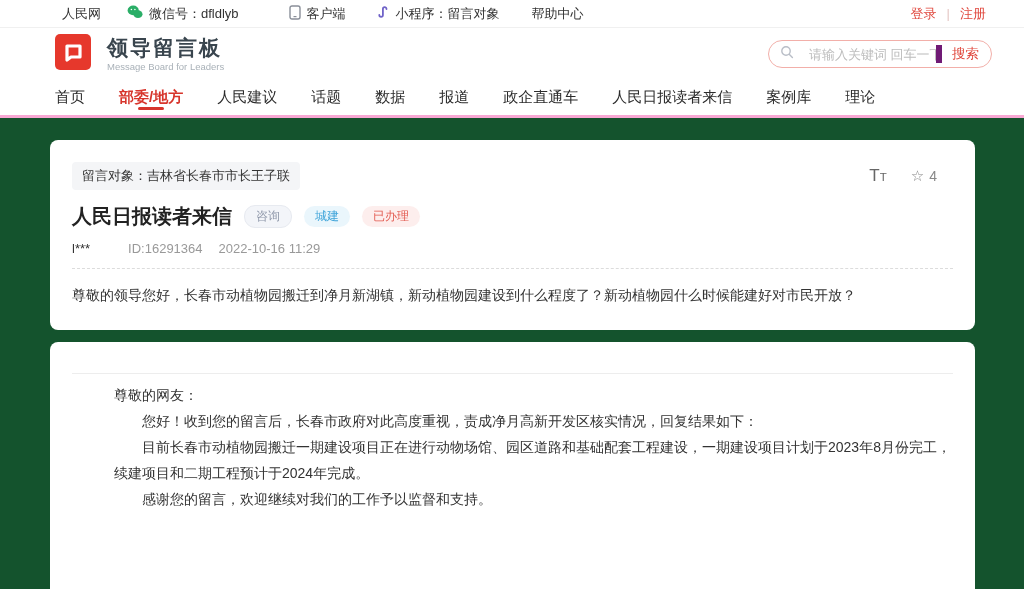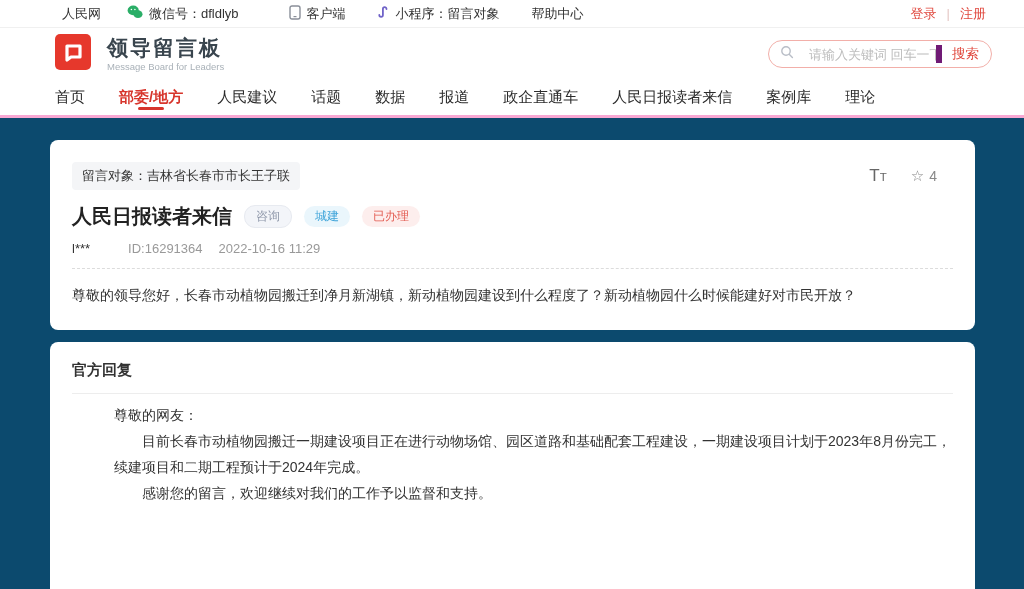--- a/index.html
+++ b/index.html
@@ -78,21 +78,21 @@
   }
   .nav-item { position: relative; display: flex; align-items: center; cursor: pointer; white-space: nowrap; }
   .nav-item.active { color: #d7352c; font-weight: 700; }
   .nav-item.active::after {
     content: ""; position: absolute; left: 50%; transform: translateX(-50%);
     bottom: 5px; width: 26px; height: 3px; border-radius: 2px; background: #d7352c;
   }
 
   
   .main {
-    background: #0c4a6e;
+    background: #14532d;
     height: 471px;
     padding-top: 22px;
     overflow: hidden;
   }
   .card {
     width: 925px;
     margin-left: 50px;
     background: #fff;
     border-radius: 8px;
   }
@@ -251,25 +251,25 @@
       <span class="msg-id">ID:16291364</span>
       <span>2022-10-16 11:29</span>
     </div>
 
     <div class="dashed-divider"></div>
 
     <p class="msg-body">尊敬的领导您好，长春市动植物园搬迁到净月新湖镇，新动植物园建设到什么程度了？新动植物园什么时候能建好对市民开放？</p>
   </div>
 
   <div class="card card-reply">
-    <div class="reply-section-title">官方回复</div>
     <div class="reply-divider"></div>
 
 
     <div class="reply-body">
       <p>尊敬的网友：</p>
+      <p class="indent">您好！收到您的留言后，长春市政府对此高度重视，责成净月高新开发区核实情况，回复结果如下：</p>
       <p class="indent">目前长春市动植物园搬迁一期建设项目正在进行动物场馆、园区道路和基础配套工程建设，一期建设项目计划于2023年8月份完工，续建项目和二期工程预计于2024年完成。</p>
       <p class="indent">感谢您的留言，欢迎继续对我们的工作予以监督和支持。</p>
     </div>
 
   </div>
 
 </div>
 
 </body></html>

